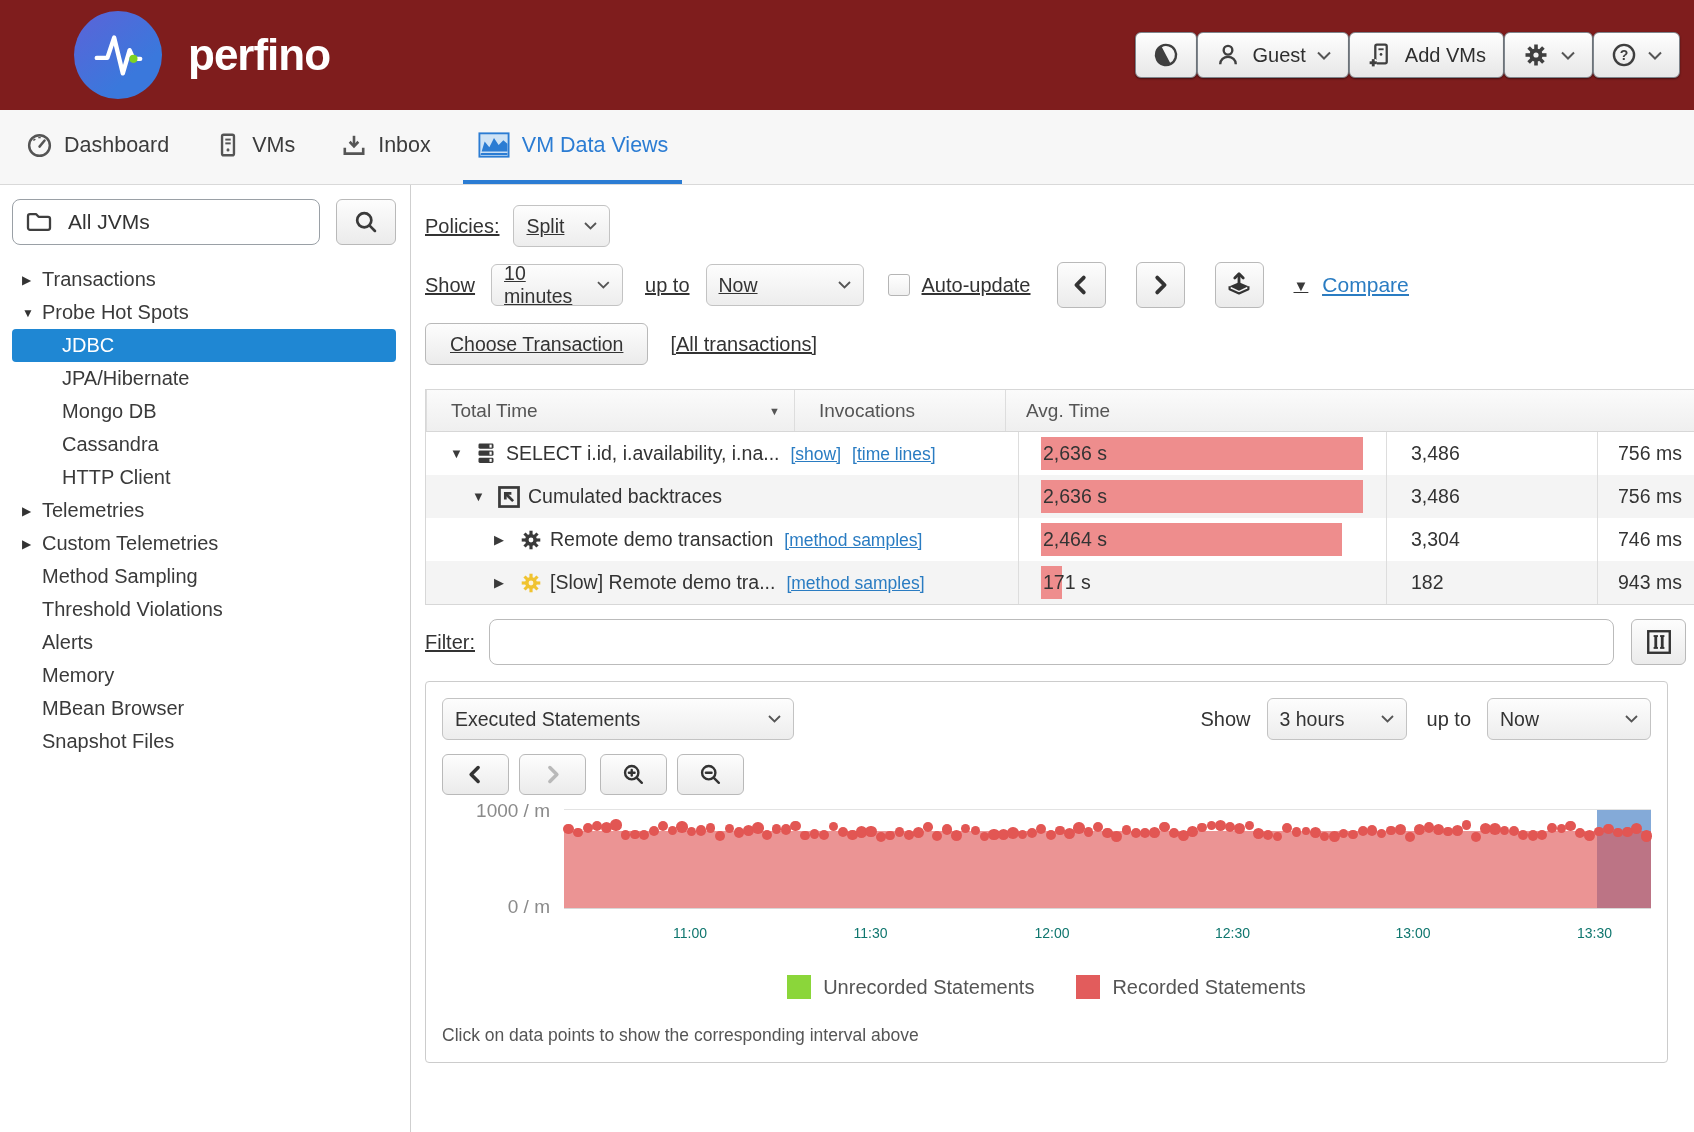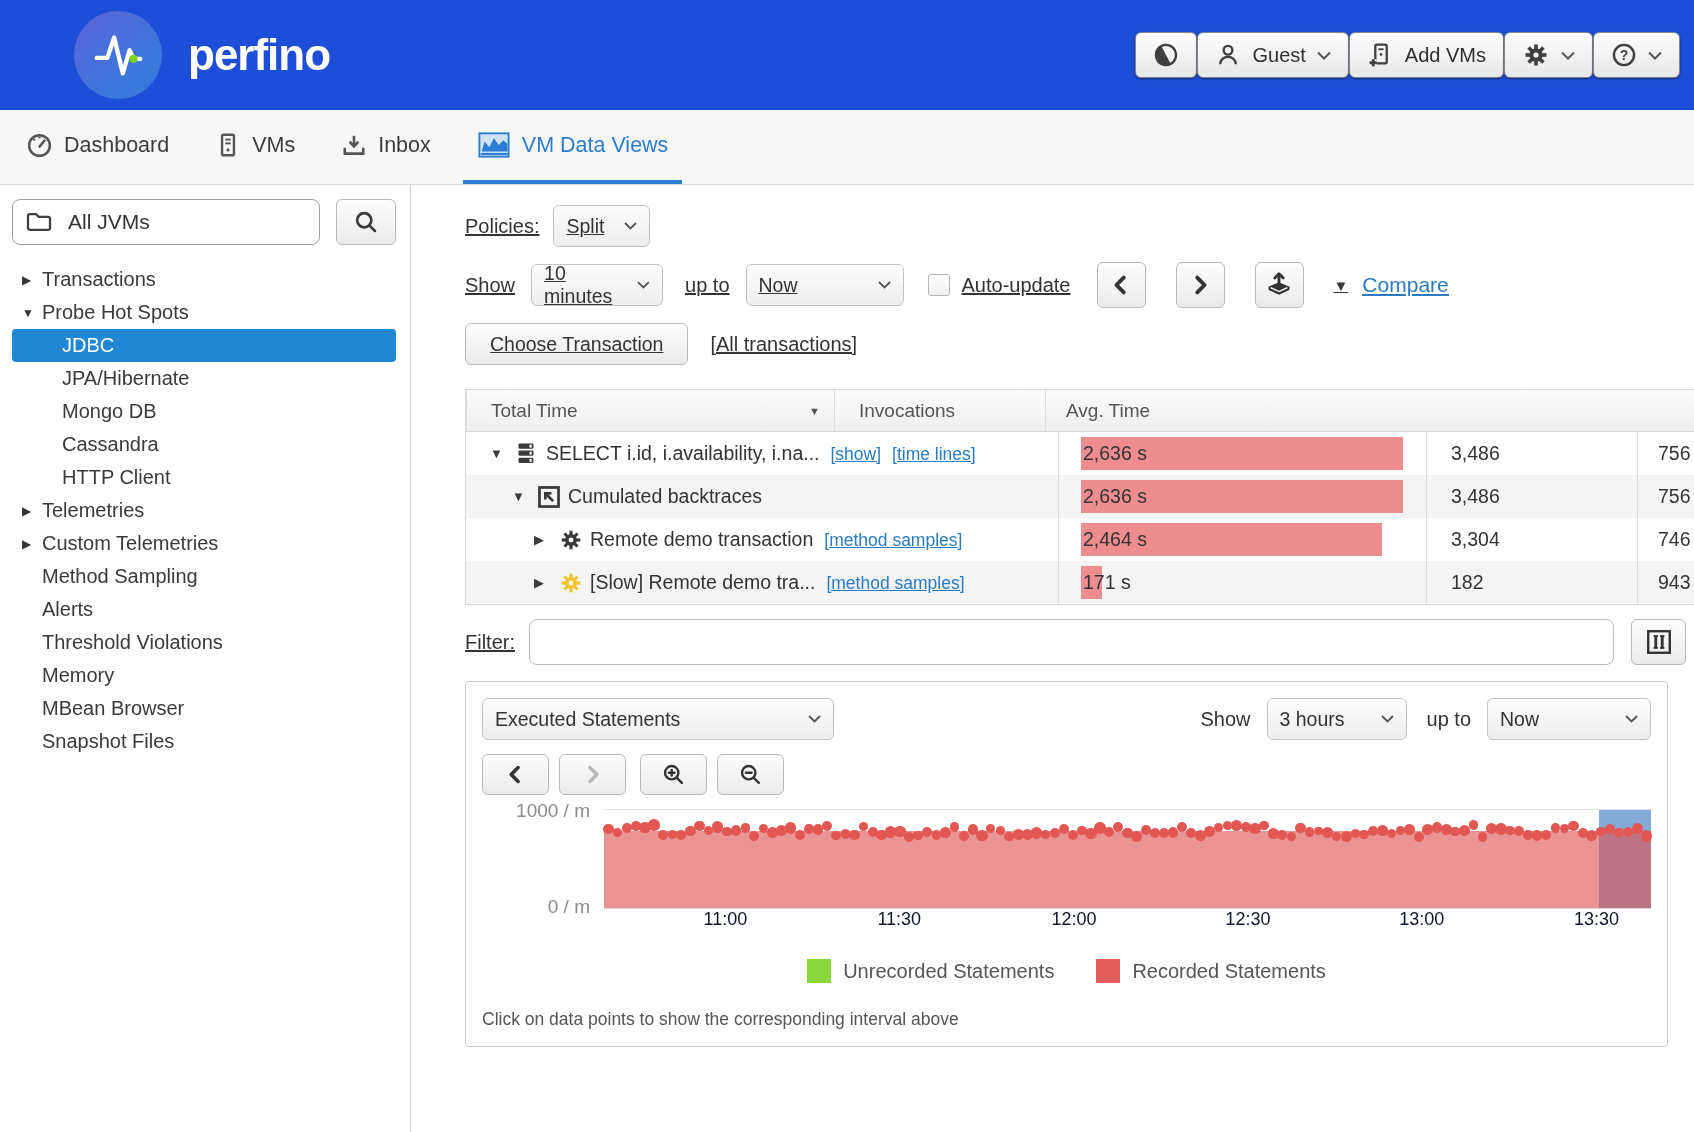--- a/index.html
+++ b/index.html
@@ -2,38 +2,38 @@
 <html><head>
 <meta charset="utf-8">
 <style>
   * { box-sizing: border-box; }
   html,body { margin:0; padding:0; }
   body {
     width:1694px; height:1132px; overflow:hidden; background:#fff;
     font-family:"Liberation Sans", sans-serif; color:#333;
   }
   
-  .topbar { height:110px; background:#1d4ed8; display:flex; align-items:center; }
+  .topbar { height:110px; background:#7f1d1d; display:flex; align-items:center; }
   .logo { width:88px; height:88px; border-radius:50%; margin-left:74px; flex:none;
           background:linear-gradient(140deg,#5c63d8 0%,#3a78dc 70%);
           display:flex; align-items:center; justify-content:center; }
   .brand { color:#fff; font-size:44px; font-weight:bold; margin-left:26px; letter-spacing:-1px; }
   .topbar-actions { margin-left:auto; margin-right:14px; display:flex; }
   .tb-btn { height:46px; border:1px solid #7e858c; border-radius:6px;
             background:linear-gradient(#fefefe,#e7e7e7);
             display:flex; align-items:center; gap:11px; padding:0 17px;
             font-size:20px; color:#2f2f2f; box-shadow:0 1px 2px rgba(0,0,0,.5); cursor:pointer; }
   
   .navbar { height:75px; background:#f7f7f7; border-bottom:1px solid #d9d9d9;
             display:flex; align-items:stretch; padding-left:12px; }
   .nav-tab { display:flex; align-items:center; gap:11px; padding:0 14px; margin-right:18px;
              font-size:21.5px; color:#3c3c3c; border-bottom:4px solid transparent; cursor:pointer; }
   .nav-tab.active { color:#2b7cd3; border-bottom-color:#2b7cd3; }
   
-  .content { display:flex; height:947px;gap:40px; }
+  .content { display:flex; height:947px; }
   .sidebar { width:411px; flex:none; border-right:1px solid #cfcfcf; padding-top:14px; }
   .main { flex:1; overflow:hidden; padding:6px 0 0 14px; }
   
   .search-row { display:flex; gap:16px; padding:0 14px 0 12px; }
   .search-input { flex:1; height:46px; border:1px solid #9aa0a6; border-radius:8px; background:#fff;
                   display:flex; align-items:center; gap:13px; padding:0 12px; }
   .search-input input { border:none; outline:none; font-size:21px; color:#333; width:100%;
                         font-family:"Liberation Sans", sans-serif; background:transparent; }
   .btn { border:1px solid #b9b9b9; border-radius:6px; background:linear-gradient(#fdfdfd,#ebebeb);
          display:inline-flex; align-items:center; justify-content:center; cursor:pointer;
@@ -94,22 +94,22 @@
   .chart-row { display:flex; margin-top:14px; }
   .ylabels { width:122px; flex:none; position:relative; font-size:19px; color:#8a8a8a; }
   .ylabels span { position:absolute; right:14px; }
   .ylab-top { top:0; transform:translateY(-40%); }
   .ylab-bottom { bottom:0; transform:translateY(40%); }
   .plot { flex:1; height:100px; position:relative; border-top:1px solid #e3e3e3;
           border-bottom:1px solid #d8d8d8; background:#fff; }
   .sel-region { position:absolute; top:0; bottom:0; z-index:0; }
   .area { position:absolute; left:0; right:0; bottom:0; background:rgba(223,82,82,0.62); z-index:1; }
   .dot { position:absolute; border-radius:50%; background:#e25653; z-index:2; }
-  .xticks { position:relative; height:26px; margin-top:0; margin-left:122px;
-            font-size:18px; color:#0f172a; }
+  .xticks { position:relative; height:26px; margin-top:16px; margin-left:122px;
+            font-size:14px; color:#0f766e; }
   .xticks span { position:absolute; transform:translateX(-50%); }
   .legend { display:flex; justify-content:center; gap:42px; margin-top:24px; }
   .legend-item { display:flex; align-items:center; gap:12px; font-size:20px; color:#555; }
   .swatch { width:24px; height:24px; flex:none; }
   .hint { margin-top:26px; font-size:17.5px; color:#555; }
   svg { display:block; }
 </style>
 </head>
 <body>
 
@@ -302,25 +302,25 @@
         <div class="tree-row" style="padding-left: 10px;">
           <span class="tree-arrow">▶</span>
           <span>Custom Telemetries</span>
         </div>
         <div class="tree-row" style="padding-left: 10px;">
           <span class="tree-arrow"></span>
           <span>Method Sampling</span>
         </div>
         <div class="tree-row" style="padding-left: 10px;">
           <span class="tree-arrow"></span>
+          <span>Threshold Violations</span>
+        </div>
+        <div class="tree-row" style="padding-left: 10px;">
+          <span class="tree-arrow"></span>
           <span>Alerts</span>
-        </div>
-        <div class="tree-row" style="padding-left: 10px;">
-          <span class="tree-arrow"></span>
-          <span>Threshold Violations</span>
         </div>
         <div class="tree-row" style="padding-left: 10px;">
           <span class="tree-arrow"></span>
           <span>Memory</span>
         </div>
         <div class="tree-row" style="padding-left: 10px;">
           <span class="tree-arrow"></span>
           <span>MBean Browser</span>
         </div>
         <div class="tree-row" style="padding-left: 10px;">

